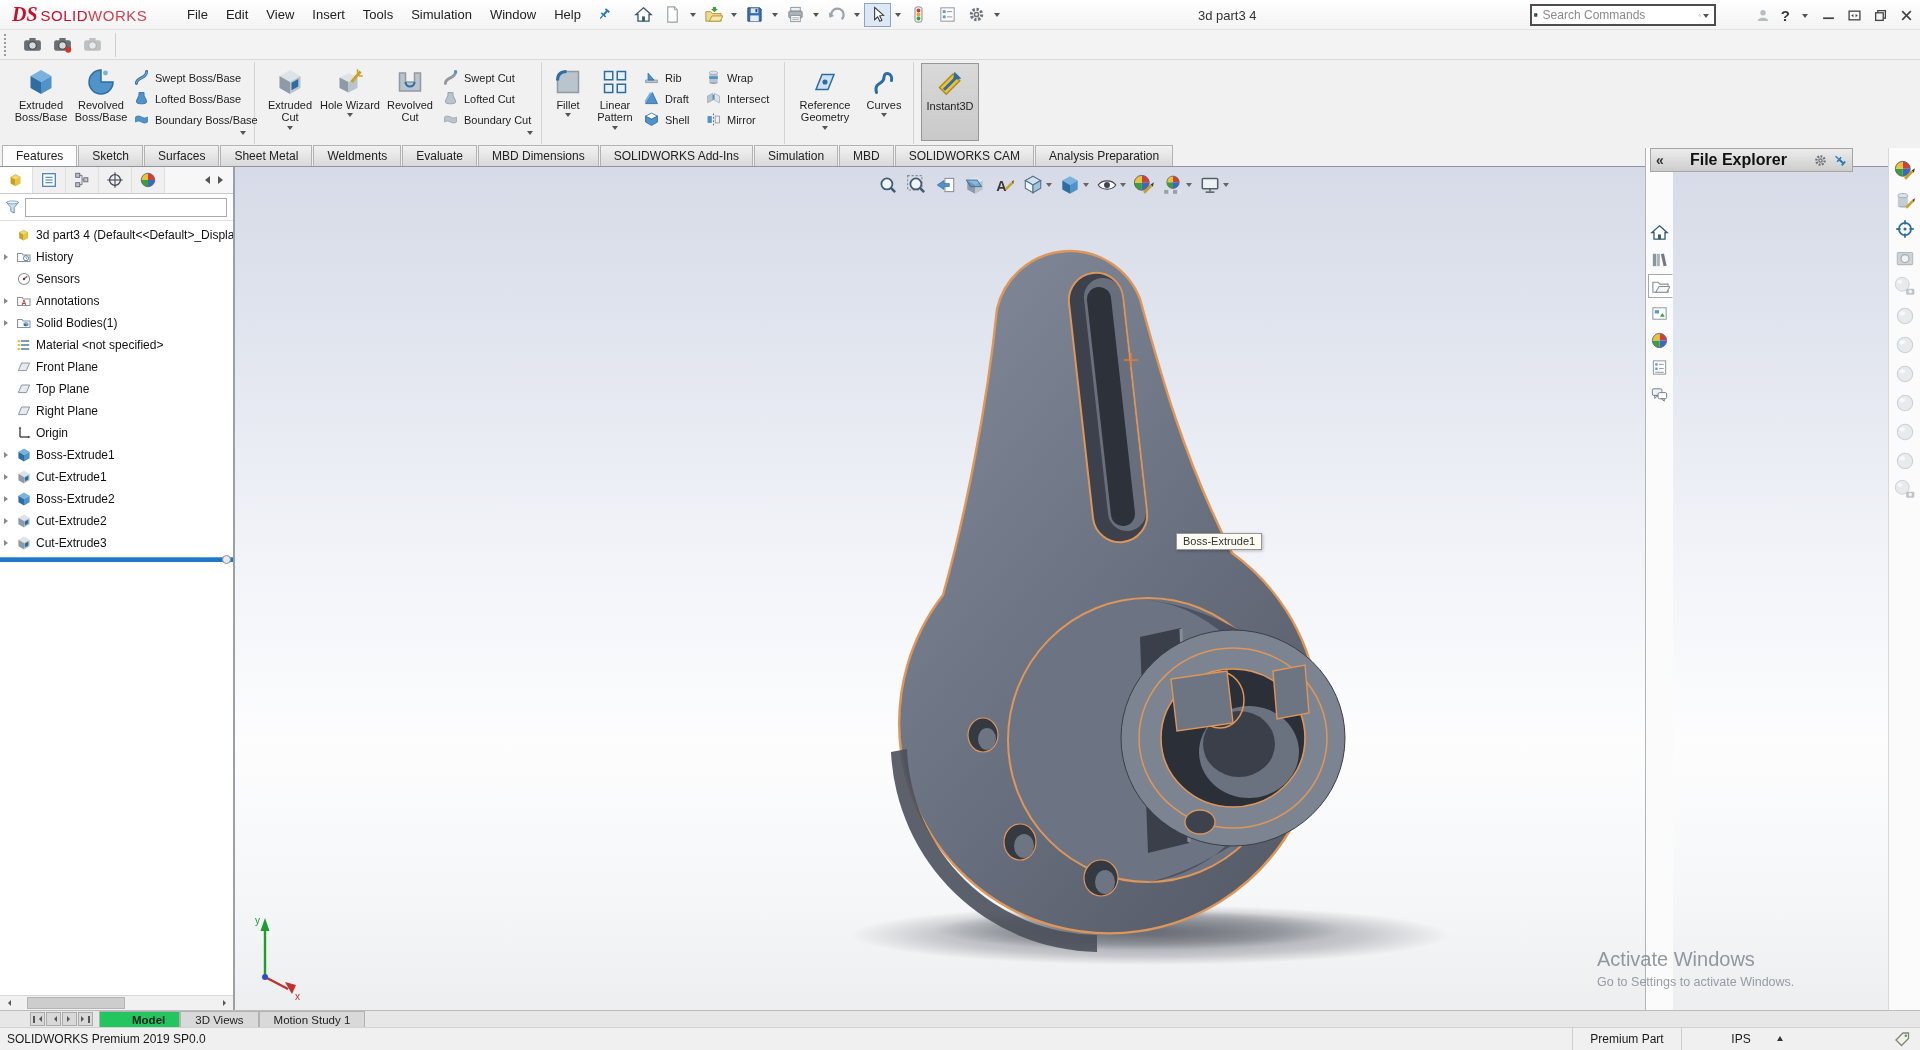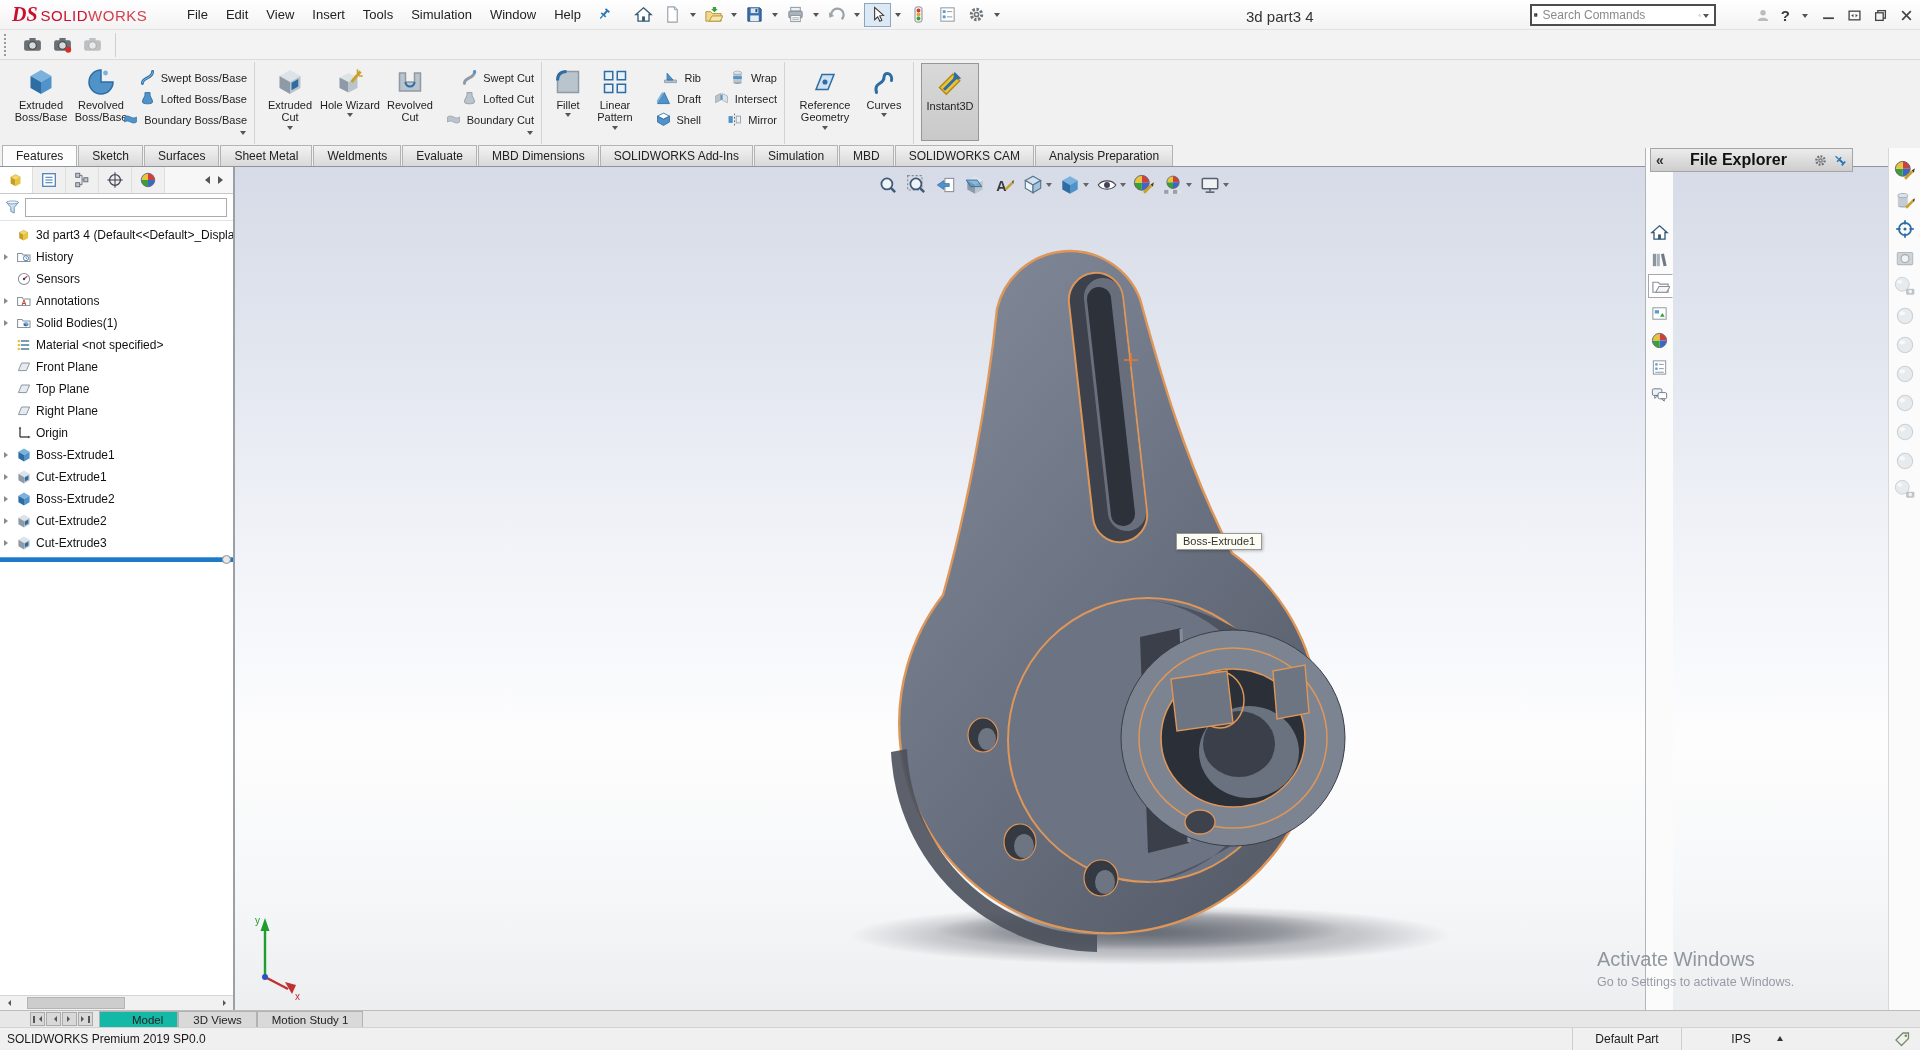--- a/index.html
+++ b/index.html
@@ -14,21 +14,21 @@
   .logo .solid { font-weight:normal; font-size:15px; color:#c8102e; letter-spacing:.5px; }
   .logo .works { font-weight:normal; font-size:15px; color:#d5404e; letter-spacing:.5px; }
   .menubar { display:flex; align-items:center; height:100%; }
   .menu-item { padding:0 9px; font-size:13px; line-height:30px; color:#222; cursor:default; }
   .pinbtn { margin-left:4px; width:22px; height:22px; display:flex; align-items:center; justify-content:center; }
   .qat { display:flex; align-items:center; margin-left:14px; gap:2px; }
   .qbtn { height:24px; display:flex; align-items:center; padding:0 3px; border:1px solid transparent; }
   .qbtn svg { width:19px; height:19px; }
   .qbtn.sel { border:1px solid #8aa6c2; background:#dce9f5; }
   .qcaret { width:0; height:0; border:3px solid transparent; border-top:4px solid #555; margin:4px 2px 0 2px; }
-  .doc-title { position:absolute; left:1246px; top:8px; font-size:15px; color:#333; }
+  .doc-title { position:absolute; left:1198px; top:8px; font-size:13px; color:#333; }
   .search-box { position:absolute; left:1530px; top:4px; width:186px; height:22px; border:2px solid #4d4d4d; background:#fff; display:flex; align-items:center; padding:0 3px 0 2px; }
   .search-box svg.console { width:16px; height:16px; }
   .search-box input { border:none; outline:none; flex:1; font-size:12px; color:#333; padding-left:5px; font-family:"Liberation Sans",sans-serif; background:transparent; }
   .search-box input::placeholder { color:#8a8a8a; }
   .mag { width:15px; height:15px; }
   .tb-right { position:absolute; right:6px; top:0; height:30px; display:flex; align-items:center; gap:10px; }
   .tb-right .ic { width:16px; height:16px; display:flex; align-items:center; justify-content:center; }
   .help-q { font-size:15px; font-weight:bold; color:#3c3c3c; }
 
   
@@ -39,21 +39,21 @@
   .capbtn.dis { opacity:.38; }
   .capsep { width:1px; height:24px; background:#cfcfcf; margin-left:8px; }
 
   
   .ribbon { height:84px; background:#f1f1f1; display:flex; align-items:stretch; padding:2px 0 0 6px; }
   .rgroup { display:flex; align-items:flex-start; padding:0 5px; border-right:1px solid #d4d4d4; position:relative; }
   .bigbtn { width:60px; display:flex; flex-direction:column; align-items:center; text-align:center; padding-top:5px; font-size:11px; line-height:1.12; color:#1e1e1e; }
   .bigbtn svg { width:30px; height:30px; margin-bottom:2px; }
   .bigbtn .bcaret { width:0;height:0;border:3.5px solid transparent;border-top:4px solid #555;margin-top:2px; }
   .smallcol { display:flex; flex-direction:column; padding:5px 2px 2px 2px; position:relative; }
-  .smallbtn { display:flex; align-items:center; gap:5px; font-size:11px; height:21px; white-space:nowrap; color:#1e1e1e;justify-content:flex-end; }
+  .smallbtn { display:flex; align-items:center; gap:5px; font-size:11px; height:21px; white-space:nowrap; color:#1e1e1e; }
   .smallbtn svg { width:17px; height:17px; flex:none; }
   .colcaret { width:0;height:0;border:3.5px solid transparent;border-top:4px solid #555; position:absolute; bottom:6px; left:50%; }
   .i3d { background:linear-gradient(#d9d9d9,#c9c9c9); border:1px solid #979797; margin:1px 2px; padding-top:4px; height:78px; }
 
   
   .tabbar { height:23px; background:#f1f1f1; display:flex; align-items:flex-end; padding-left:2px; border-bottom:1px solid #8f959b; }
   .rtab { font-size:12px; padding:3px 13px 3px 13px; background:linear-gradient(#f2f2f2,#d9d9d9); border:1px solid #b3b3b3; border-bottom:none; margin-right:1px; color:#222; white-space:nowrap; }
   .rtab.active { background:#fcfcfc; font-weight:normal; }
 
   
@@ -116,21 +116,21 @@
   .watermark .w1 { font-size:20px; font-weight:normal; }
   .watermark .w2 { font-size:12.5px; margin-top:4px; color:rgba(128,134,146,.8); }
 
   
   .bottombar { height:17px; background:#e7e7e7; border-top:1px solid #bcbcbc; display:flex; align-items:stretch; }
   .navgrp { display:flex; align-items:center; gap:1px; padding:0 6px 0 30px; }
   .nbtn { width:15px; height:14px; background:#d8d8d8; border:1px solid #ababab; display:flex; align-items:center; justify-content:center; gap:1px; }
   .nbtn .bar { width:2px; height:7px; background:#555; }
   .nbtn .tri-l,.nbtn .tri-r { border-width:3px; }
   .sheettab { font-size:11.5px; padding:1px 14px; background:#d9d9d9; border:1px solid #b2b2b2; border-bottom:none; display:flex; align-items:center; color:#222; }
-  .sheettab.active { background:#14b8a6; font-weight:normal;padding-left:32px; }
+  .sheettab.active { background:#22c55e; font-weight:bold;padding-left:32px; }
 
   
   .statusbar { height:23px; background:#f0f0f0; border-top:1px solid #d2d2d2; display:flex; align-items:center; font-size:12px; color:#1a1a1a; }
   .sb-left { padding-left:7px; }
   .sb-right { margin-left:auto; display:flex; align-items:center; height:100%; }
   .sb-sep { width:1px; height:100%; background:#cdcdcd; }
   .sb-mode { width:108px; text-align:center; }
   .sb-units { width:150px; display:flex; align-items:center; justify-content:center; gap:26px; }
   .car-up { width:0;height:0;border:3.5px solid transparent;border-bottom:5px solid #333; margin-top:-4px; }
   .sb-icon { width:20px; height:20px; margin:0 8px 0 60px; }
@@ -1276,21 +1276,21 @@
     </div>
     <div class="sheettab active">Model</div>
     <div class="sheettab">3D Views</div>
     <div class="sheettab">Motion Study 1</div>
   </div>
 
   <div class="statusbar">
     <span class="sb-left">SOLIDWORKS Premium 2019 SP0.0</span>
     <div class="sb-right">
       <div class="sb-sep"></div>
-      <span class="sb-mode">Default Part</span>
+      <span class="sb-mode">Premium Part</span>
       <div class="sb-sep"></div>
       <div class="sb-units">
         <span>IPS</span>
         <span class="car-up"></span>
       </div>
       <svg class="sb-icon">
           <use href="#s-tag"></use>
         </svg>
     </div>
   </div>

